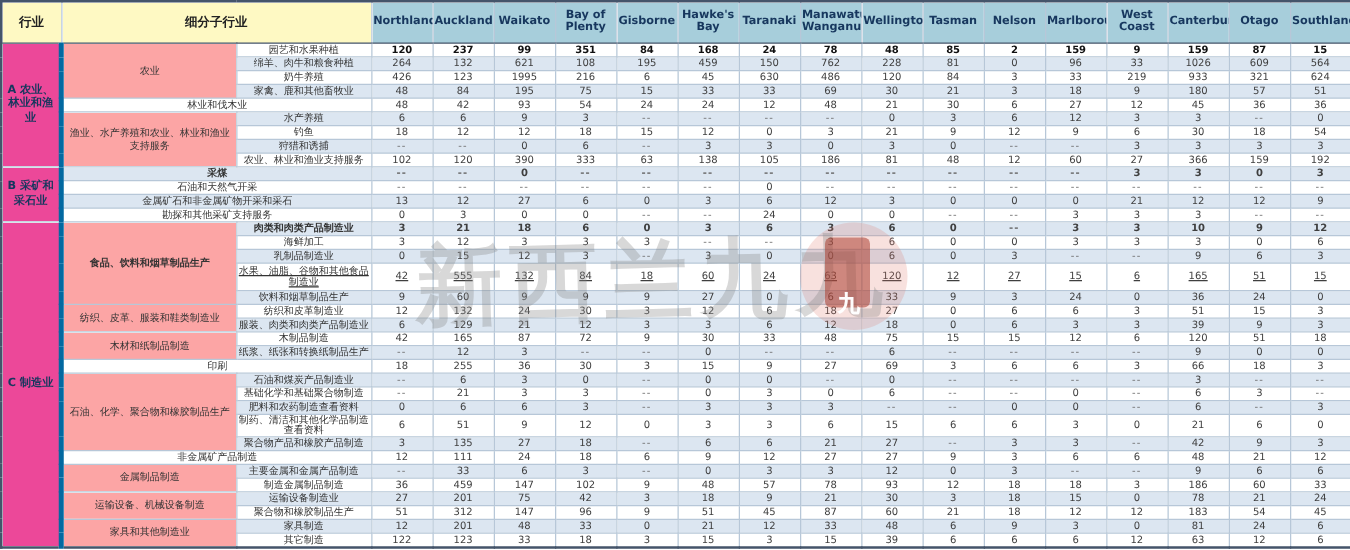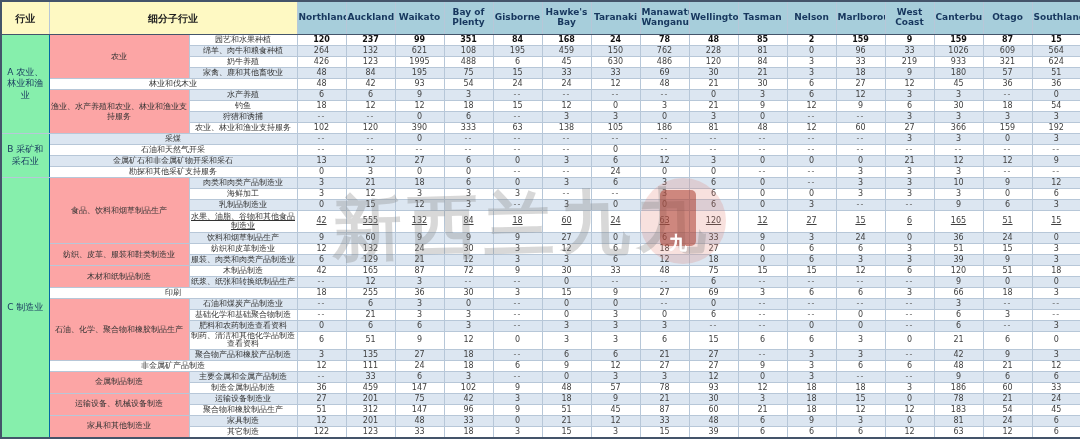--- a/index.html
+++ b/index.html
@@ -11,29 +11,29 @@
   th,td{border:1px solid #b7c7d8;padding:0 1px;overflow:hidden;vertical-align:middle;text-align:center;}
   thead th{
     background:#a7cedb;color:#17375e;font-size:9px;font-weight:bold;
     height:32px;line-height:1.1;border-bottom:1.5px solid #44546a;
   }
   thead th.corner{background:#fef9c3;color:#222;font-size:10px;}
   tbody td{height:10px;font-size:8px;color:#3f3f3f;line-height:1.05;}
   tr.tall td{height:21px;text-decoration:underline;}
   tr.stripe td{background:#dce6f1;}
   td.groupcell,tr.stripe td.groupcell{
-    background:#86efac;font-weight:normal;font-size:9px;color:#17375e;
-    border-right:1px solid #0369a1;line-height:1.25;
+    background:#ec4899;font-weight:bold;font-size:9px;color:#17375e;
+    border-right:4px solid #0369a1;line-height:1.25;
   }
   td.catcell,tr.stripe td.catcell{background:#fca5a5;font-size:8px;color:#333;line-height:1.2;}
   td.subcell{font-size:8px;color:#333;}
   tr.boldrow td.val{font-weight:bold;color:#111;}
   td.dash{color:#6a6a6a;letter-spacing:1px;}
   .tl{border-left:1.5px solid #44546a !important;}
-  tr.gstart td{border-top:1.5px solid #6d849b;}
+  tr.gstart td{border-top:1.5px solid #6d849b;font-weight:bold;}
   #watermark{
     position:absolute;left:332px;top:178px;width:420px;pointer-events:none;z-index:5;
     font-family:"DejaVu Serif","Liberation Serif",serif;font-weight:bold;
     font-size:70px;letter-spacing:6px;color:rgba(135,135,135,0.32);
     transform:rotate(-1.5deg);white-space:nowrap;
   }
   #seal{
     position:absolute;left:660px;top:190px;width:36px;height:56px;z-index:6;
     background:rgba(171,62,47,0.55);border-radius:5px;pointer-events:none;
     color:rgba(255,255,255,0.85);font-size:18px;font-weight:bold;
@@ -131,21 +131,21 @@
         <td class="val tl">33</td>
         <td class="val">1026</td>
         <td class="val">609</td>
         <td class="val">564</td>
       </tr>
       <tr>
         <td class="subcell">奶牛养殖</td>
         <td class="val tl">426</td>
         <td class="val">123</td>
         <td class="val">1995</td>
-        <td class="val">488</td>
+        <td class="val">216</td>
         <td class="val tl">6</td>
         <td class="val">45</td>
         <td class="val">630</td>
         <td class="val">486</td>
         <td class="val tl">120</td>
         <td class="val">84</td>
         <td class="val">3</td>
         <td class="val">33</td>
         <td class="val tl">219</td>
         <td class="val">933</td>

